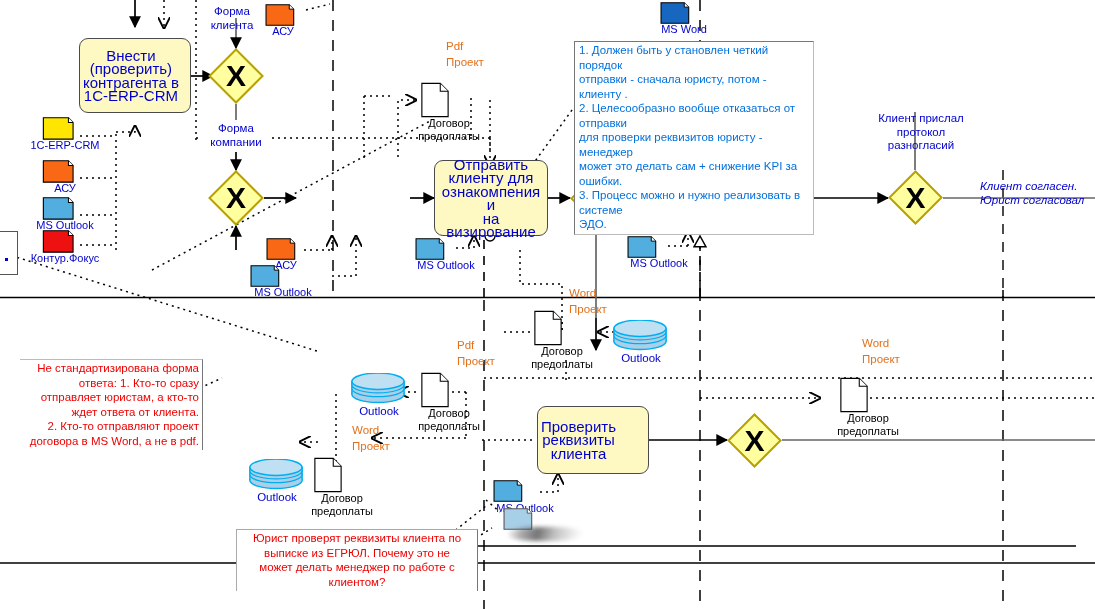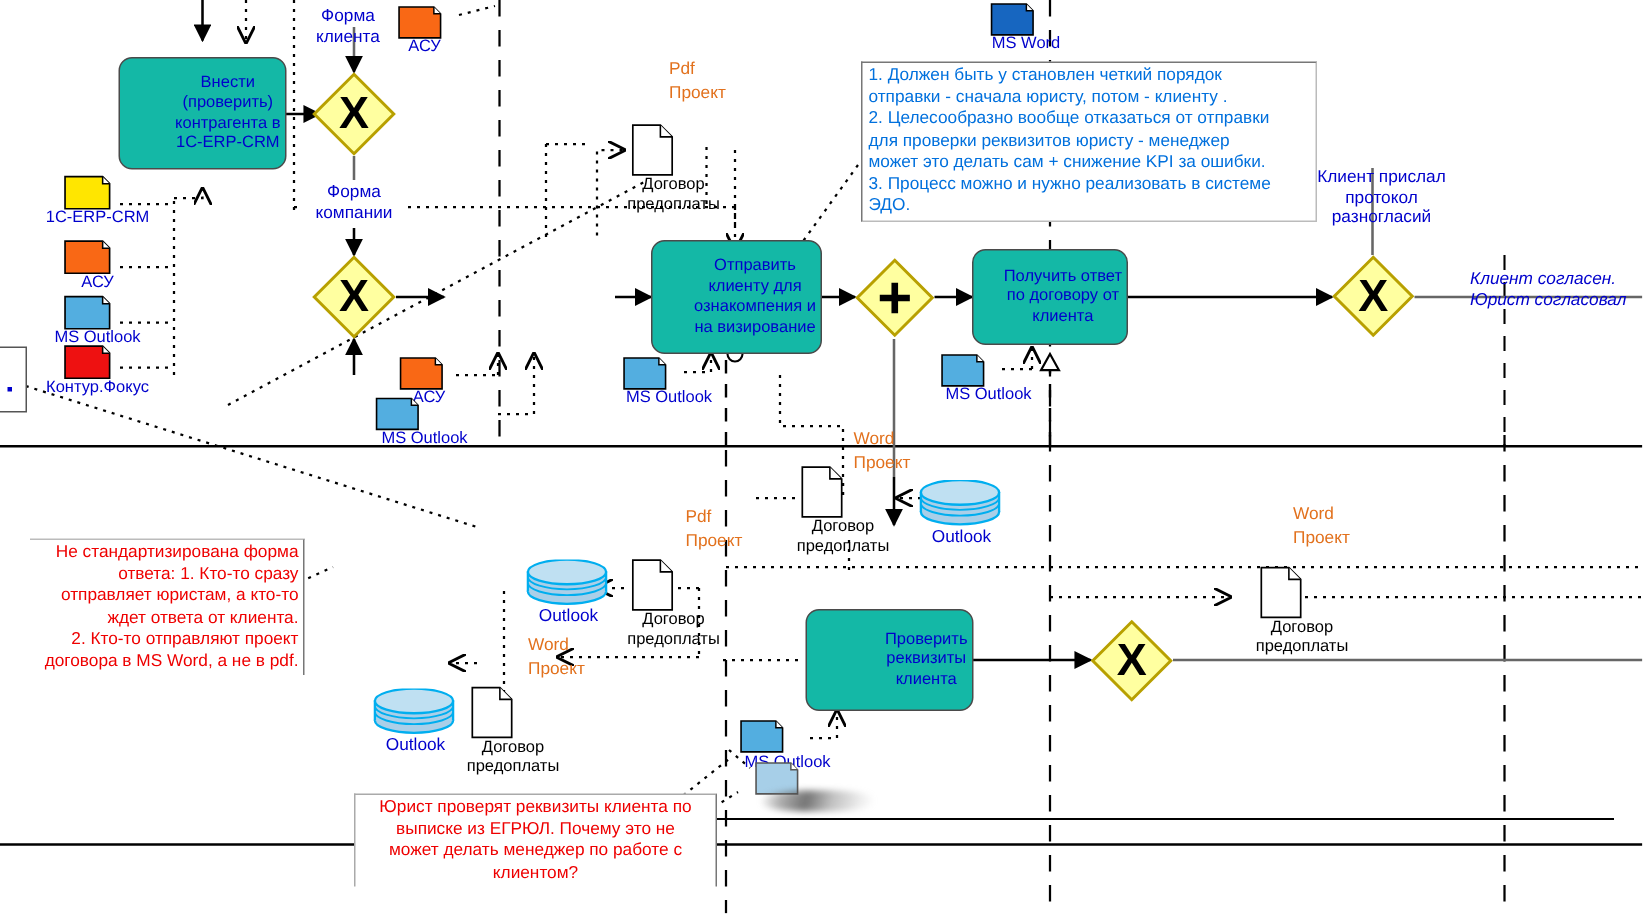--- a/index.html
+++ b/index.html
@@ -21,30 +21,30 @@
     left: 0; top: 0;
     width: 1095px;
     height: 609px;
   }
   .node {
     position: absolute;
     box-sizing: border-box;
   }
   
   .task {
-    background: #14b8a6;
+    background: #fef9c3;
     border: 1.6px solid #4a4a4a;
     border-radius: 9px;
     color: #0000cc;
-    font-size: 11px;
+    font-size: 15px;
     line-height: 13.5px;
     text-align: center;
     display: flex;
     align-items: center;
-    justify-content: flex-end;
+    justify-content: flex-start;
     padding: 2px 3px;
     z-index: 6;
   }
   
   .gateway {
     z-index: 6;
   }
   .gateway .diamond {
     position: absolute;
     left: 0; top: 0;
@@ -581,21 +581,21 @@
 Проект</div>
   <div class="orange-tag" style="left:569px; top:285px;">Word
 Проект</div>
   <div class="orange-tag" style="left:457px; top:337px;">Pdf
 Проект</div>
   <div class="orange-tag" style="left:352px; top:422px;">Word
 Проект</div>
   <div class="orange-tag" style="left:862px; top:335px;">Word
 Проект</div>
 
-  <div class="note blue" style="left:574px; top:41px; width:304px;">1. Должен быть у становлен четкий порядок
+  <div class="note blue" style="left:574px; top:41px; width:240px;">1. Должен быть у становлен четкий порядок
 отправки - сначала юристу, потом - клиенту .
 2. Целесообразно вообще отказаться от отправки
 для проверки реквизитов юристу - менеджер
 может это делать сам + снижение KPI за ошибки.
 3. Процесс можно и нужно реализовать в системе
 ЭДО.</div>
 
   <div class="note red" style="left:20px; top:359px; width:183px;">Не стандартизирована форма
 ответа: 1. Кто-то сразу
 отправляет юристам, а кто-то

